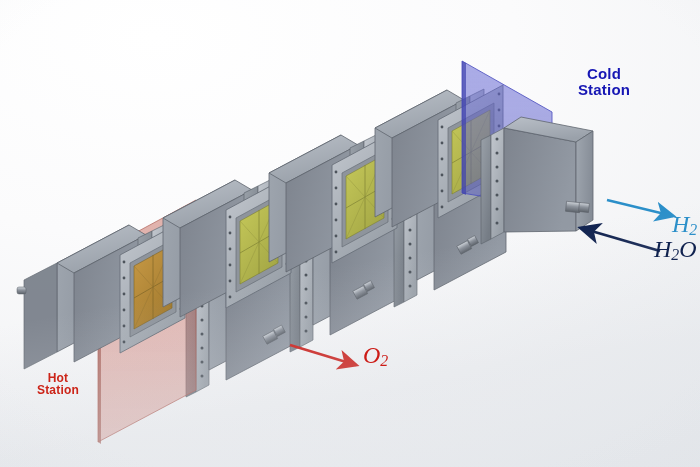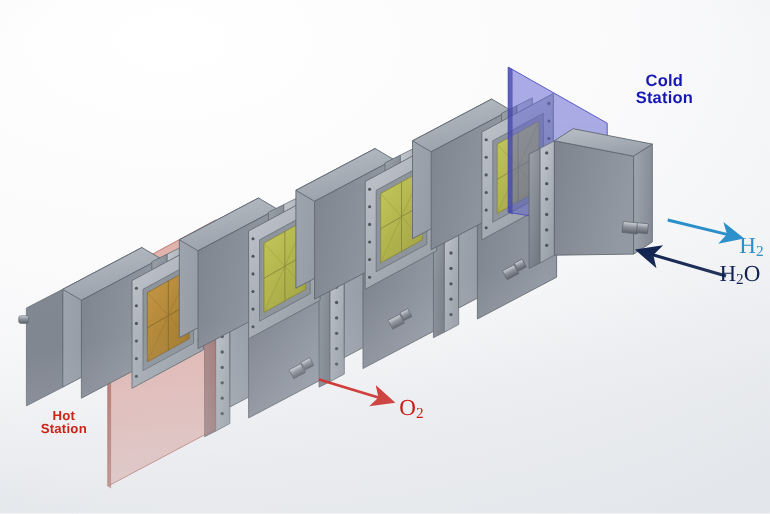--- a/index.html
+++ b/index.html
@@ -23,21 +23,21 @@
     position:absolute;left:0;top:0;width:700px;height:467px;
     background:radial-gradient(ellipse 760px 520px at 50% 45%, rgba(255,255,255,0) 55%, rgba(190,196,204,.18) 100%);
     pointer-events:none;
   }
   svg.scene{position:absolute;left:0;top:0;width:700px;height:467px;}
 
   
   .lbl{position:absolute;font-weight:bold;line-height:1.04;letter-spacing:.2px;}
   .lbl-cold{color:#1616b4;font-size:15px;text-align:center;}
   .lbl-hot{color:#cc2418;font-size:12px;text-align:center;}
-  .chem{position:absolute;font-family:"Liberation Serif", serif;font-size:21px;font-weight:400;}
+  .chem{position:absolute;font-family:"Liberation Serif", serif;font-size:24px;font-weight:400;font-style:italic;}
   .chem sub{font-size:.66em;vertical-align:-.22em;}
   .chem-h2{color:#2b8fc9;}
   .chem-h2o{color:#10224f;}
   .chem-o2{color:#cc1b16;}
 </style>
 </head>
 <body>
 
 <div id="stage">
 
@@ -371,17 +371,17 @@
   </div>
 
   <div class="chem chem-h2" style="left:672px;top:211px;">
     <span>H</span><sub>2</sub>
   </div>
 
   <div class="chem chem-h2o" style="left:654px;top:236px;">
     <span>H</span><sub>2</sub><span>O</span>
   </div>
 
-  <div class="chem chem-o2" style="left:363px;top:358px;text-align:right;">
+  <div class="chem chem-o2" style="left:363px;top:342px;text-align:right;">
     <span>O</span><sub>2</sub>
   </div>
 
 </div>
 
 </body></html>

